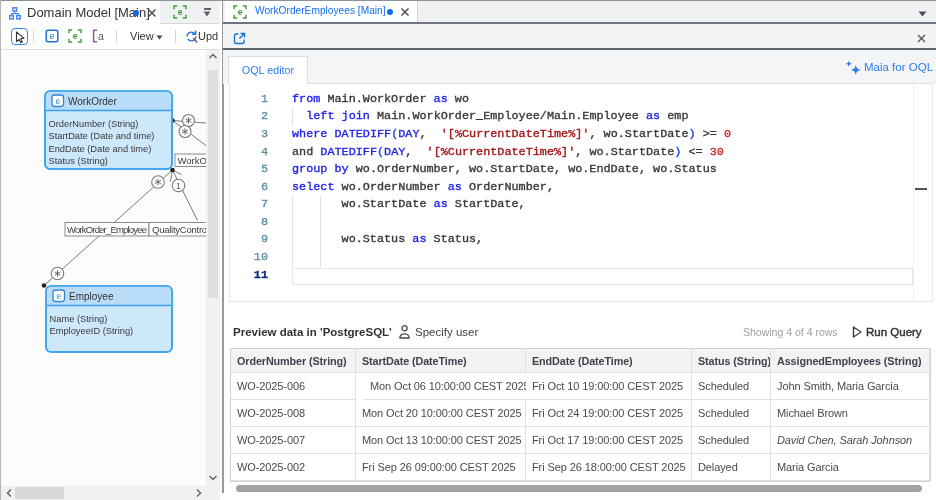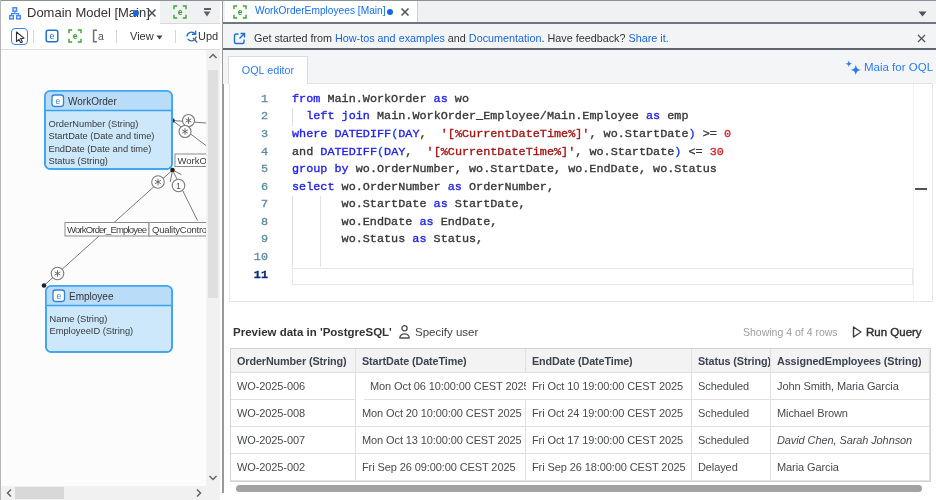--- a/index.html
+++ b/index.html
@@ -202,21 +202,20 @@
   </svg>
   <svg class="abs" style="left:917px;top:10px;" width="11" height="8" viewBox="0 0 11 8">
     <path d="M1.5 1.5 L9.5 1.5 L5.5 6.5 Z" fill="#4a5261"></path>
   </svg>
 
   <div class="abs" style="left:223px;top:24px;width:713px;height:26px;background:#f3f4f5;border-bottom:2px solid #5f6670;box-sizing:border-box;"></div>
   <svg class="abs" style="left:233px;top:32px;" width="13" height="13" viewBox="0 0 13 13">
     <path d="M5.5 2 H3 a1.5 1.5 0 0 0 -1.5 1.5 V10 a1.5 1.5 0 0 0 1.5 1.5 H9.5 A1.5 1.5 0 0 0 11 10 V7.5" fill="none" stroke="#1c6fd4" stroke-width="1.4"></path>
     <path d="M7.5 1.5 H11.5 V5.5 M11.2 1.8 L6.5 6.5" fill="none" stroke="#1c6fd4" stroke-width="1.4"></path>
   </svg>
-  <div class="abs ui" style="left:254px;top:26px;height:24px;line-height:24px;font-size:10.8px;">Get started from <span style="color:#1a66d9;">How-tos and examples</span> and <span style="color:#1a66d9;">Documentation</span>. Have feedback? <span style="color:#1a66d9;">Share it.</span></div>
   <svg class="abs" style="left:916px;top:33px;" width="11" height="11" viewBox="0 0 11 11">
     <path d="M2 2 L9 9 M9 2 L2 9" stroke="#555" stroke-width="1.3" fill="none"></path>
   </svg>
 
   <div class="abs" style="left:223px;top:50px;width:713px;height:34px;background:#f4f5f6;"></div>
   <div class="abs" style="left:293px;top:83px;width:639px;height:1px;background:#e2e2e2;"></div>
   <div class="abs" style="left:228px;top:56px;width:80px;height:28px;background:#fff;border:1px solid #dcdcdc;border-bottom:none;box-sizing:border-box;font-size:10.8px;color:#2e7cf0;text-align:center;line-height:27px;">OQL editor</div>
   <svg class="abs" style="left:844px;top:60px;" width="19" height="19" viewBox="0 0 19 19">
     <path d="M4.8,0.5 C5.5,3.1 5.5,3.1 8.1,3.8 C5.5,4.5 5.5,4.5 4.8,7.1 C4.1,4.5 4.1,4.5 1.5,3.8 C4.1,3.1 4.1,3.1 4.8,0.5 Z" fill="#2979f2"></path>
     <path d="M11.8,4.8 C12.9,8.8 12.9,8.8 16.9,9.9 C12.9,11 12.9,11 11.8,15 C10.7,11 10.7,11 6.7,9.9 C10.7,8.8 10.7,8.8 11.8,4.8 Z" fill="#2979f2"></path>
@@ -246,21 +245,20 @@
   <div class="lnum" style="top:249px;">10</div>
   <div class="lnum" style="top:266.6px;color:#0b2e7a;font-weight:bold;">11</div>
 
   <div class="cline" style="top:90.8px;"><span class="kw">from</span> Main.WorkOrder <span class="kw">as</span> wo</div>
   <div class="cline" style="top:108.4px;">  <span class="kw">left</span> <span class="kw">join</span> Main.WorkOrder_Employee/Main.Employee <span class="kw">as</span> emp</div>
   <div class="cline" style="top:126px;"><span class="kw">where</span> <span class="kw">DATEDIFF</span><span class="pr">(</span><span class="kw">DAY</span>,  <span class="st">'[%CurrentDateTime%]'</span>, wo.StartDate<span class="pr">)</span> &gt;= <span class="nu">0</span></div>
   <div class="cline" style="top:143.5px;">and <span class="kw">DATEDIFF</span><span class="pr">(</span><span class="kw">DAY</span>,  <span class="st">'[%CurrentDateTime%]'</span>, wo.StartDate<span class="pr">)</span> &lt;= <span class="nu">30</span></div>
   <div class="cline" style="top:161.1px;"><span class="kw">group</span> <span class="kw">by</span> wo.OrderNumber, wo.StartDate, wo.EndDate, wo.Status</div>
   <div class="cline" style="top:178.7px;"><span class="kw">select</span> wo.OrderNumber <span class="kw">as</span> OrderNumber,</div>
   <div class="cline" style="top:196.3px;">       wo.StartDate <span class="kw">as</span> StartDate,</div>
-  <div class="cline" style="top:213.8px;">       wo.EndDate <span class="kw">as</span> EndDate,</div>
   <div class="cline" style="top:231.4px;">       wo.Status <span class="kw">as</span> Status,</div>
 
   <div class="abs" style="left:233px;top:323.5px;height:17px;line-height:17px;font-size:11.5px;font-weight:bold;color:#323232;">Preview data in 'PostgreSQL'</div>
   <svg class="abs" style="left:398px;top:323.5px;" width="13" height="16" viewBox="0 0 13 16">
     <circle cx="6.5" cy="4.3" r="2.6" fill="none" stroke="#4a4d52" stroke-width="1.3"></circle>
     <path d="M1.8 14 a4.7 4.2 0 0 1 9.4 0 Z" fill="none" stroke="#4a4d52" stroke-width="1.3" stroke-linejoin="round"></path>
   </svg>
   <div class="abs" style="left:415px;top:323.5px;height:17px;line-height:17px;font-size:11.5px;color:#3f4246;">Specify user</div>
   <div class="abs" style="left:743px;top:323.5px;height:17px;line-height:17px;font-size:10.5px;color:#9aa0a5;">Showing 4 of 4 rows</div>
   <svg class="abs" style="left:851px;top:324.5px;" width="12" height="14" viewBox="0 0 12 14">

